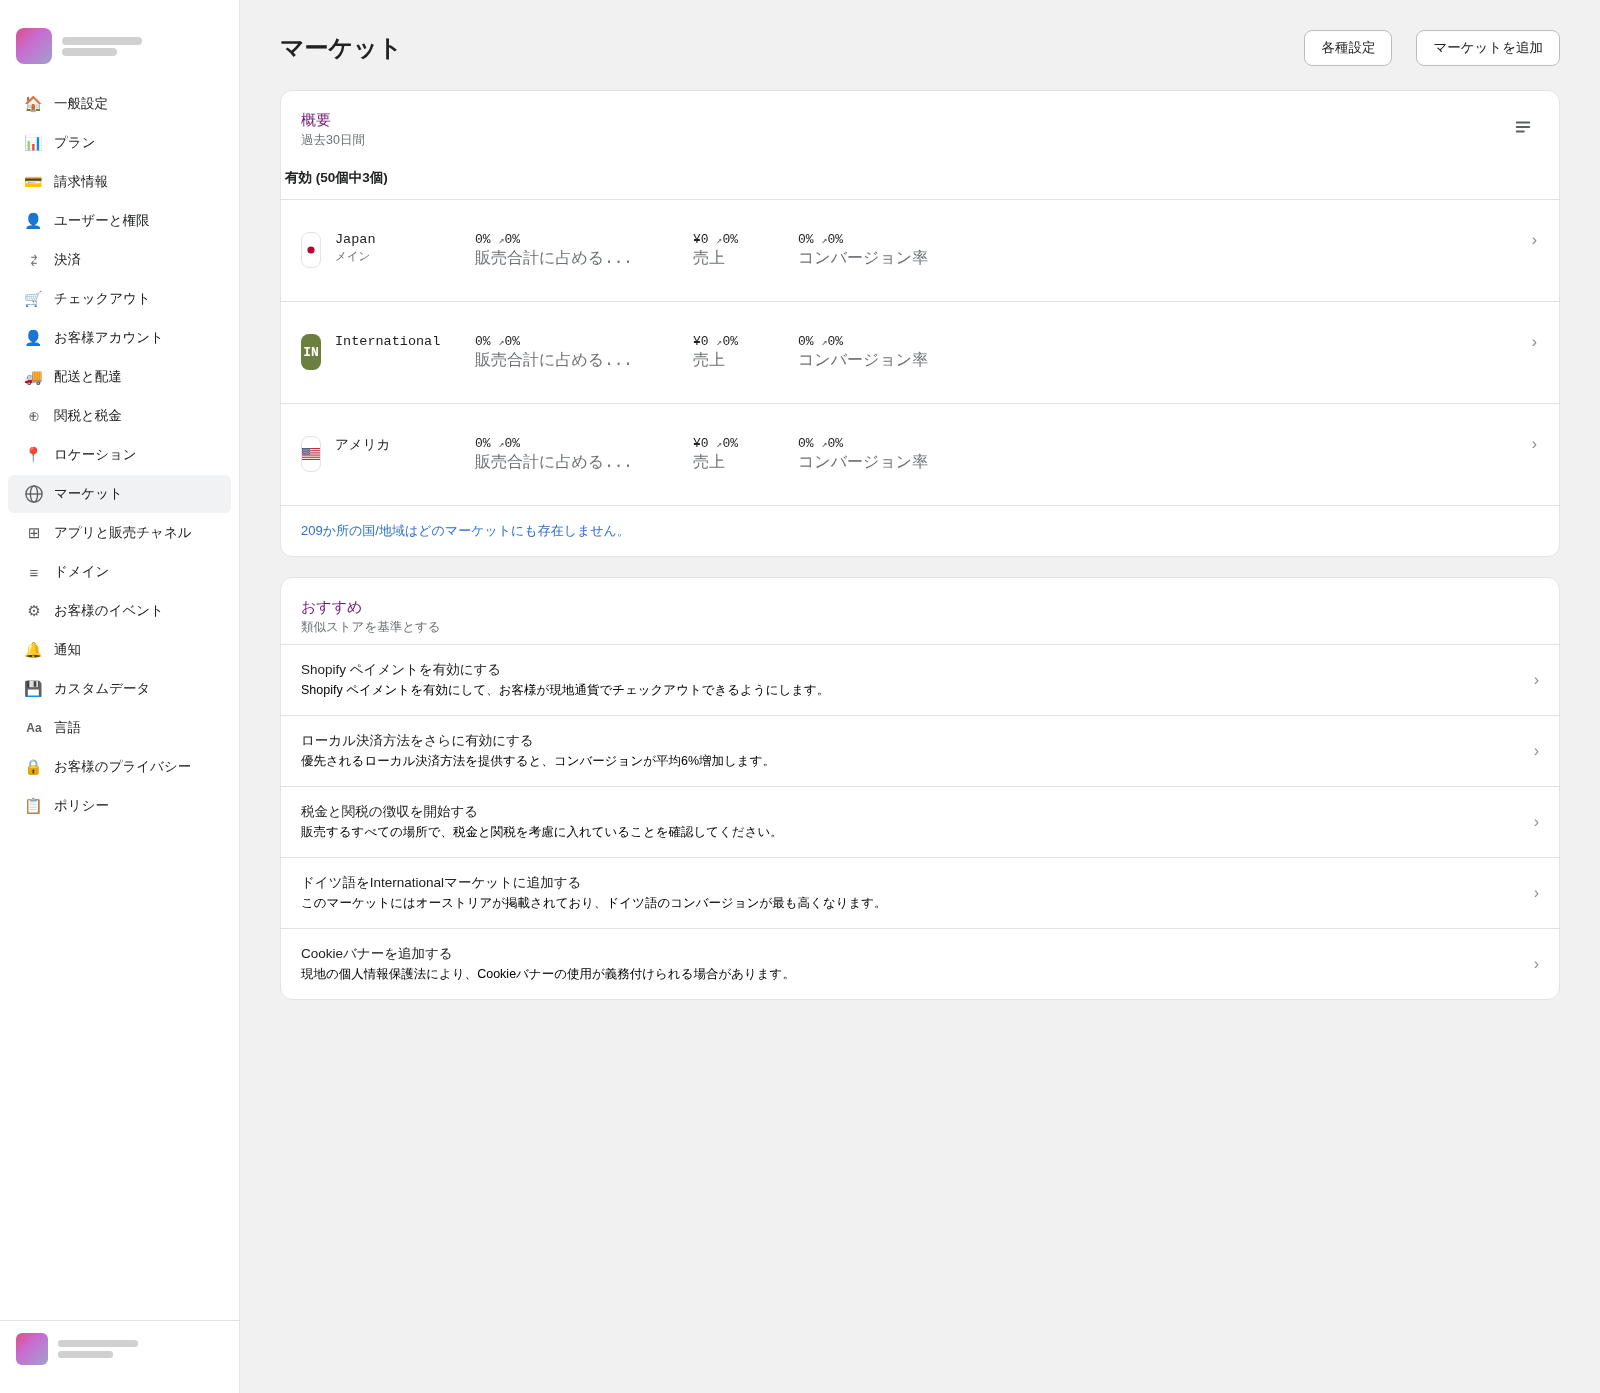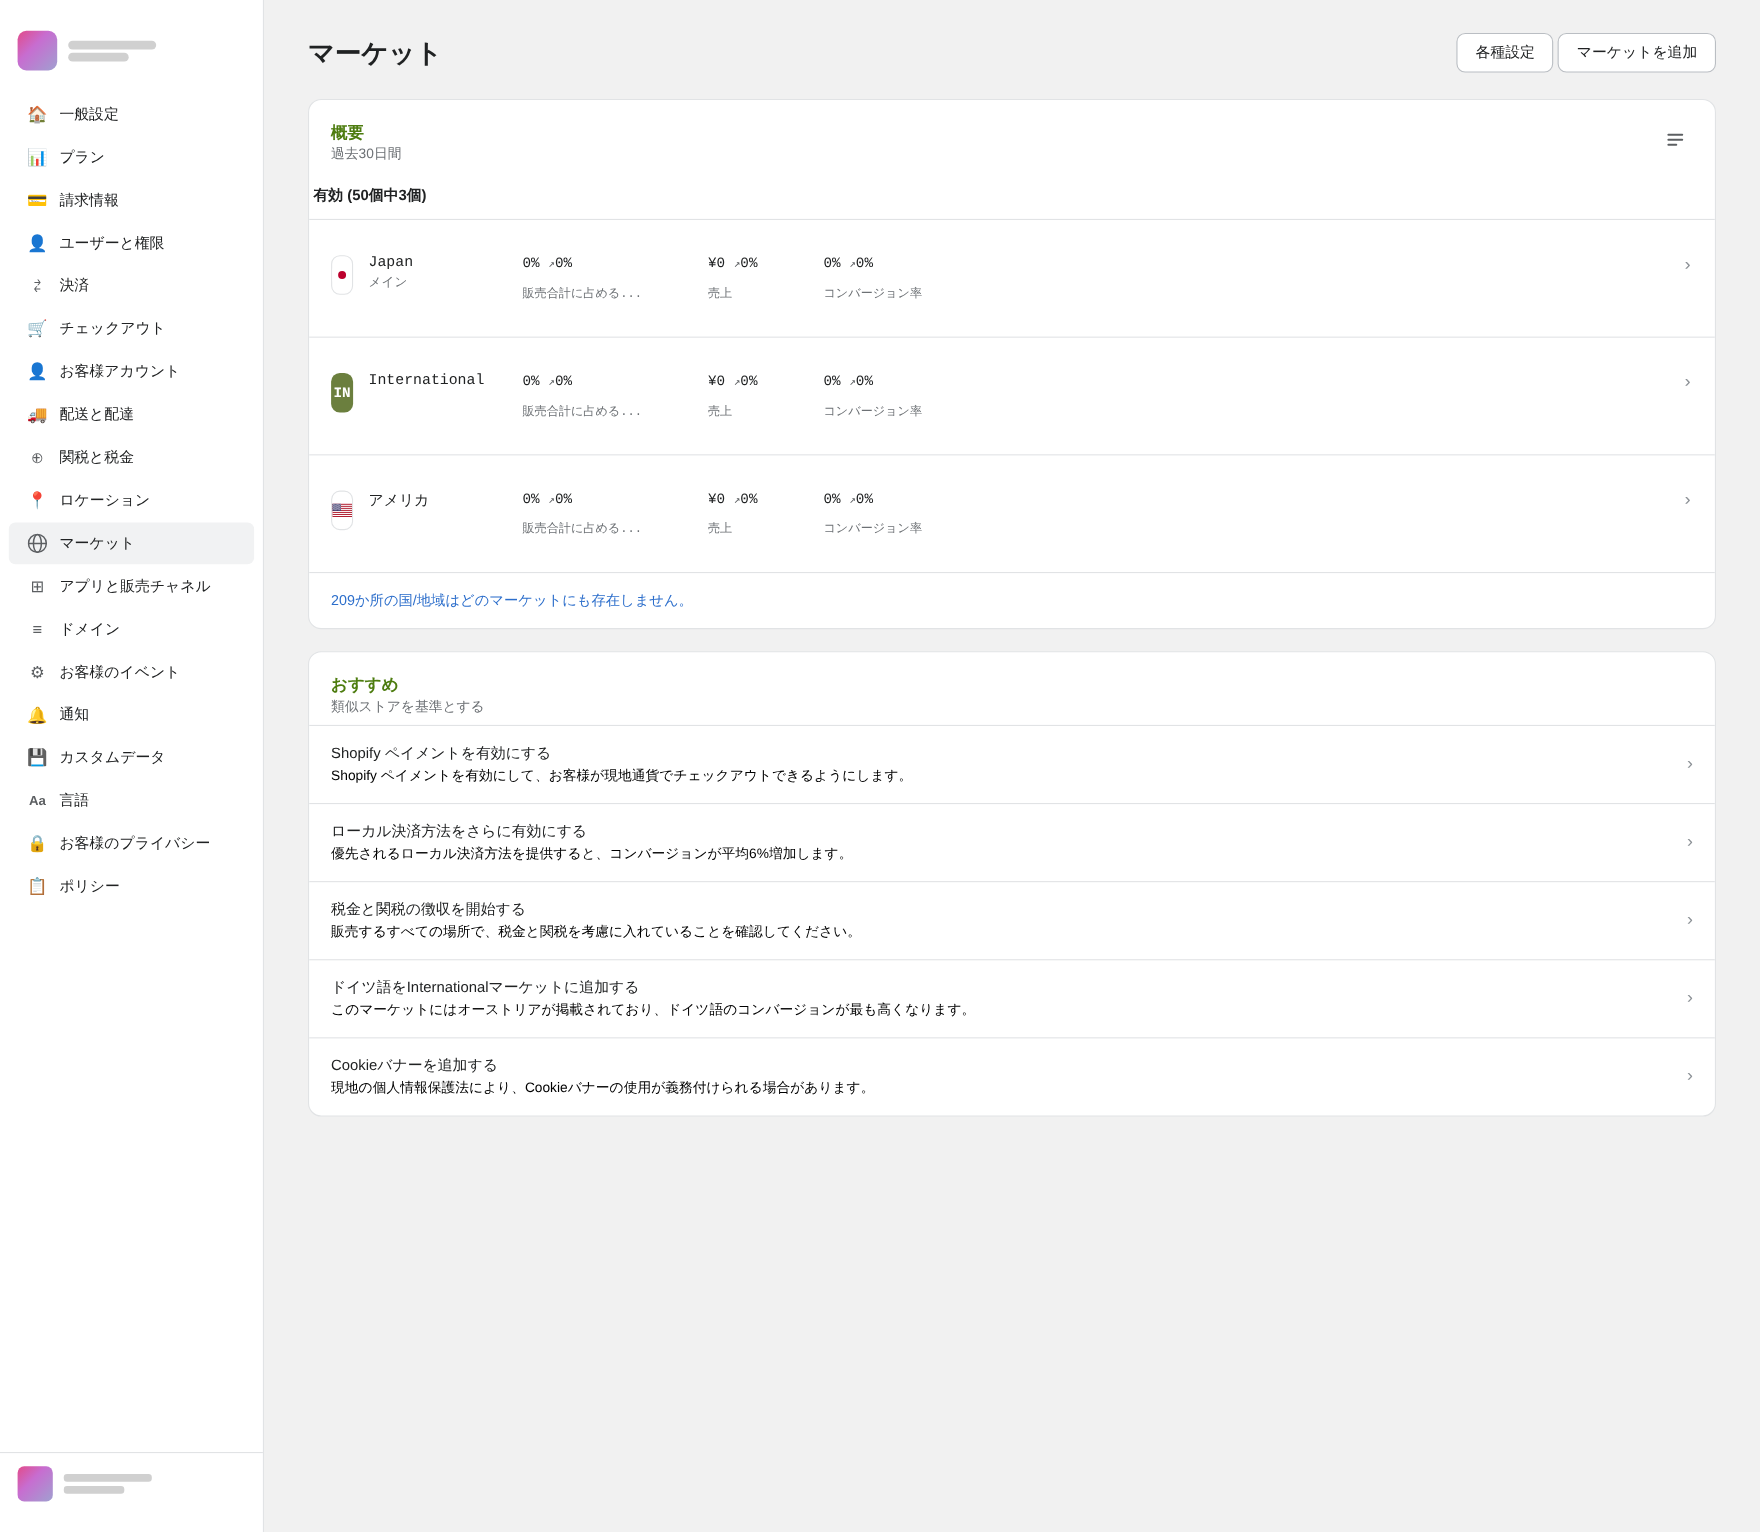--- a/index.html
+++ b/index.html
@@ -108,21 +108,21 @@
       justify-content: space-between;
       margin-bottom: 24px;
     }
     .page-title {
       font-size: 24px;
       font-weight: 600;
       color: #202223;
     }
     .header-actions {
       display: flex;
-      gap: 4px;
+      gap: 24px;
     }
     .btn {
       padding: 8px 16px;
       border-radius: 8px;
       font-size: 13.5px;
       font-weight: 500;
       cursor: pointer;
       border: 1px solid #c9cccf;
       background: #fff;
       color: #202223;
@@ -142,22 +142,22 @@
       overflow: hidden;
     }
     .card-header {
       padding: 20px 20px 4px;
       display: flex;
       align-items: flex-start;
       justify-content: space-between;
     }
     .card-title {
       font-size: 15px;
-      font-weight: 700;
-      color: #4d7c0f;
+      font-weight: 400;
+      color: #701a75;
     }
     .card-subtitle {
       font-size: 12.5px;
       color: #6d7175;
       margin-top: 2px;
     }
     .card-icon-btn {
       width: 32px;
       height: 32px;
       border: none;
@@ -234,23 +234,23 @@
       flex: 1;
       gap: 60px;
       margin-left: 20px;
     }
     .stat-block { }
     .stat-main {
       font-size: 13px;
       color: #202223;
     }
     .stat-sub {
-      font-size: 11px;
+      font-size: 16px;
       color: #6d7175;
-      margin-top: 12px;
+      margin-top: 1px;
     }
     .market-chevron {
       margin-left: auto;
       color: #8c9196;
       font-size: 16px;
     }
 
     .info-text {
       padding: 16px 20px;
       font-size: 13px;

